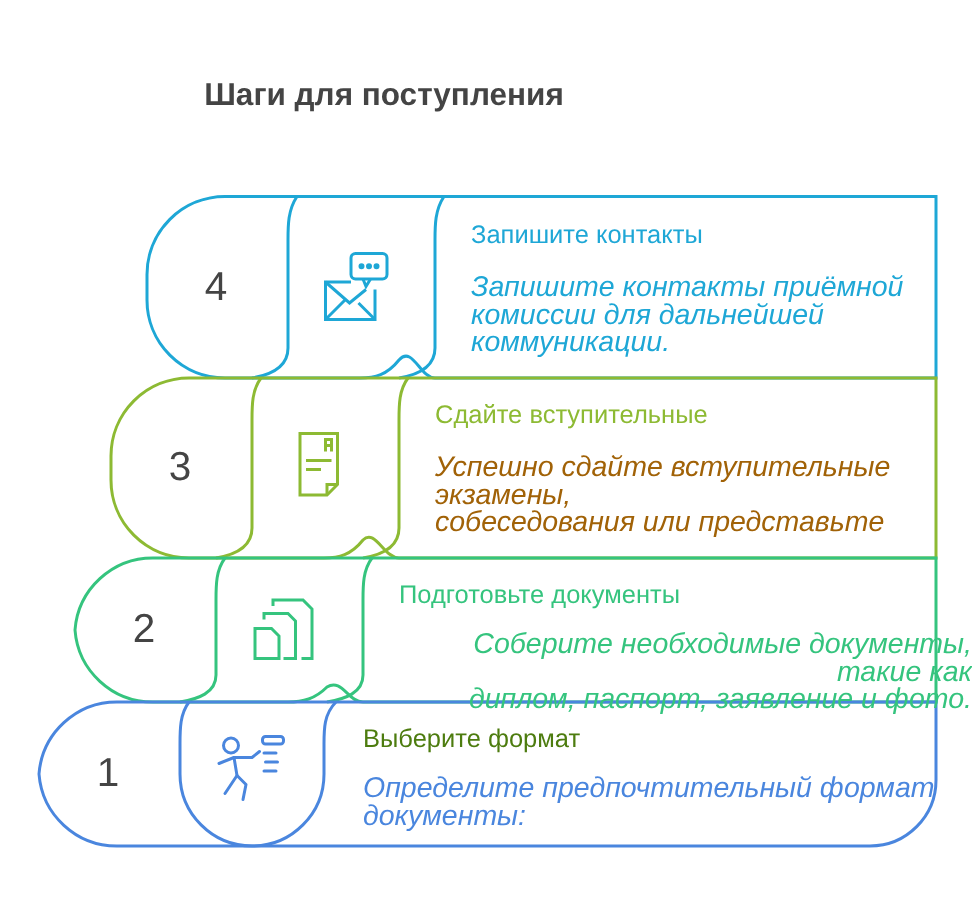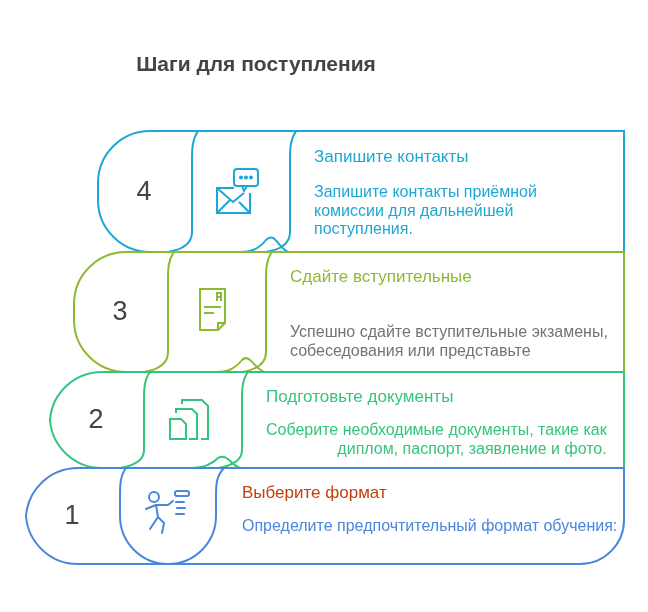--- a/index.html
+++ b/index.html
@@ -4,21 +4,21 @@
 <style>
   html, body { margin: 0; padding: 0; background: #ffffff; }
   body { width: 648px; height: 612px; position: relative; overflow: hidden;
          font-family: "Liberation Sans", "DejaVu Sans", sans-serif; }
   .title { position: absolute; left: 0; width: 512px; top: 52px; text-align: center;
            font-size: 21px; font-weight: bold; color: #444444; }
   svg.shapes { position: absolute; left: 0; top: 0; }
   .num { position: absolute; font-size: 27px; color: #444444; text-align: center; width: 40px;
          font-family: "Liberation Sans", sans-serif; }
   .step-title { position: absolute; font-size: 17px; font-weight: normal; white-space: nowrap; }
-  .step-desc { position: absolute; font-size: 16px; line-height: 18.5px; }
+  .step-desc { position: absolute; font-size: 19px; line-height: 18.5px; font-style: italic; }
   .icon { position: absolute; }
 </style>
 </head>
 <body>
 
 <div class="title">Шаги для поступления</div>
 
 <svg class="shapes" width="648" height="612" viewBox="0 0 648 612">
 
   <g fill="none" stroke="#1EA7D6" stroke-width="2">
@@ -80,31 +80,31 @@
   <path d="M14 18 L16 30 L8 42"></path>
   <path d="M16 30 L22 36 L20 46"></path>
   <rect x="33" y="4" width="14" height="5" rx="2"></rect>
   <path d="M34 15 H42 M35 21 H43 M34 27 H42"></path>
 </svg>
 
 <div class="step-title" style="left:314px;top:147px;color:#1EA7D6;">Запишите контакты</div>
 <div class="step-desc" style="left:314px;top:183px;color:#1EA7D6;">
   <div>Запишите контакты приёмной</div>
   <div>комиссии для дальнейшей</div>
-  <div>поступления.</div>
+  <div>коммуникации.</div>
 </div>
 
 <div class="step-title" style="left:290px;top:267px;color:#8DBA33;">Сдайте вступительные</div>
-<div class="step-desc" style="left:290px;top:303px;color:#737373;margin-top:20px;">
+<div class="step-desc" style="left:290px;top:303px;color:#a16207;">
   <div>Успешно сдайте вступительные экзамены,</div>
   <div>собеседования или представьте</div>
 </div>
 
 <div class="step-title" style="left:266px;top:387px;color:#35C47E;">Подготовьте документы</div>
 <div class="step-desc" style="left:266px;top:421px;color:#35C47E;text-align:right;">
   <div>Соберите необходимые документы, такие как</div>
   <div>диплом, паспорт, заявление и фото.</div>
 </div>
 
-<div class="step-title" style="left:242px;top:483px;color:#c2410c;">Выберите формат</div>
+<div class="step-title" style="left:242px;top:483px;color:#4d7c0f;">Выберите формат</div>
 <div class="step-desc" style="left:242px;top:517px;color:#4A86DE;">
-  <div>Определите предпочтительный формат обучения:</div>
+  <div>Определите предпочтительный формат документы:</div>
 </div>
 
 </body></html>

